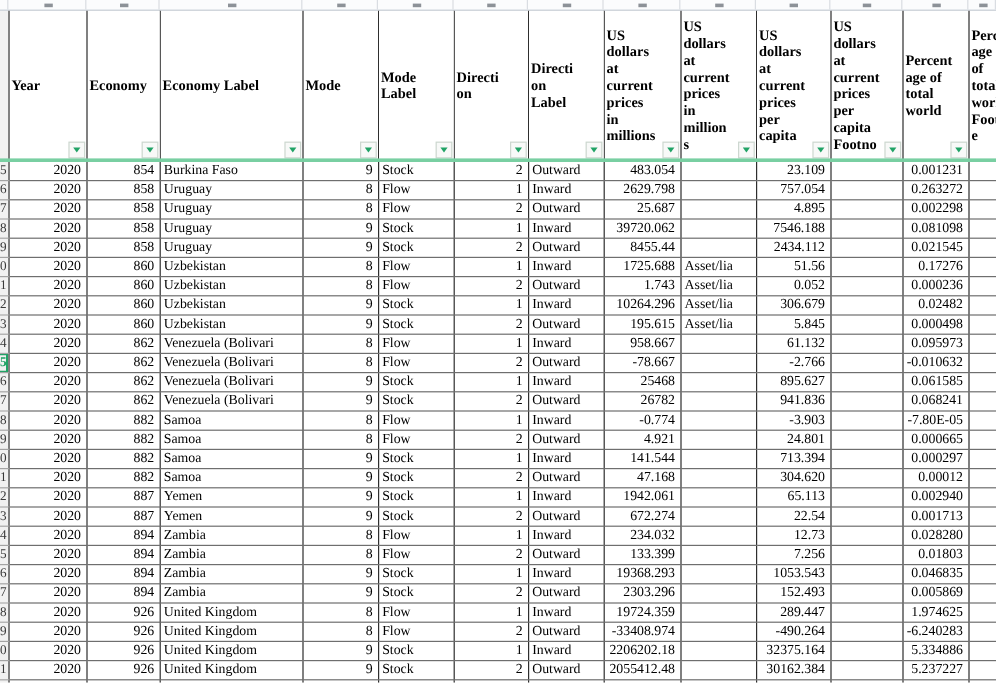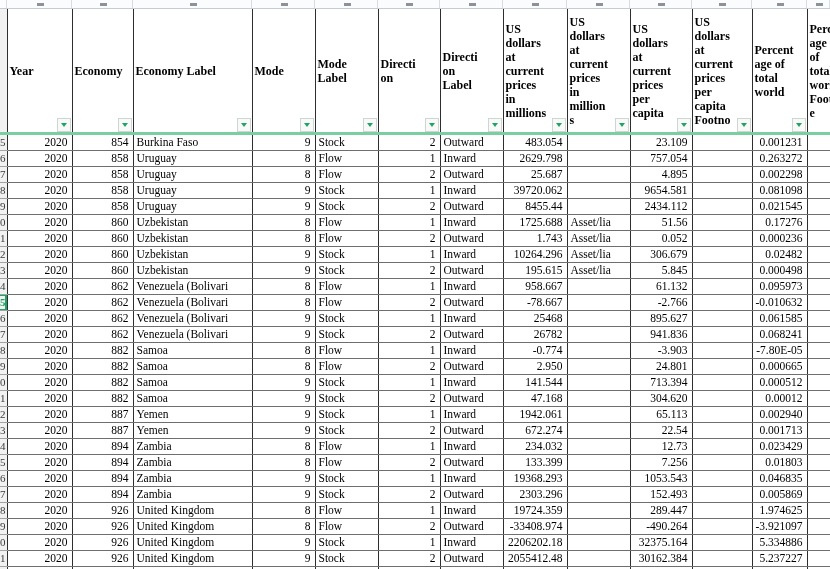--- a/index.html
+++ b/index.html
@@ -209,21 +209,21 @@
           <td class="rowhdr">8</td>
           <td class="data r">2020</td>
           <td class="data r">858</td>
           <td class="data l">Uruguay</td>
           <td class="data r">9</td>
           <td class="data l">Stock</td>
           <td class="data r">1</td>
           <td class="data l">Inward</td>
           <td class="data r">39720.062</td>
           <td class="data l"></td>
-          <td class="data r">9654.581</td>
+          <td class="data r">7546.188</td>
           <td class="data l"></td>
           <td class="data r">0.081098</td>
           <td class="data l"></td>
         </tr>
         <tr>
           <td class="rowhdr">9</td>
           <td class="data r">2020</td>
           <td class="data r">858</td>
           <td class="data l">Uruguay</td>
           <td class="data r">9</td>
@@ -383,41 +383,41 @@
         </tr>
         <tr>
           <td class="rowhdr">9</td>
           <td class="data r">2020</td>
           <td class="data r">882</td>
           <td class="data l">Samoa</td>
           <td class="data r">8</td>
           <td class="data l">Flow</td>
           <td class="data r">2</td>
           <td class="data l">Outward</td>
-          <td class="data r">2.950</td>
+          <td class="data r">4.921</td>
           <td class="data l"></td>
           <td class="data r">24.801</td>
           <td class="data l"></td>
           <td class="data r">0.000665</td>
           <td class="data l"></td>
         </tr>
         <tr>
           <td class="rowhdr">0</td>
           <td class="data r">2020</td>
           <td class="data r">882</td>
           <td class="data l">Samoa</td>
           <td class="data r">9</td>
           <td class="data l">Stock</td>
           <td class="data r">1</td>
           <td class="data l">Inward</td>
           <td class="data r">141.544</td>
           <td class="data l"></td>
           <td class="data r">713.394</td>
           <td class="data l"></td>
-          <td class="data r">0.000512</td>
+          <td class="data r">0.000297</td>
           <td class="data l"></td>
         </tr>
         <tr>
           <td class="rowhdr">1</td>
           <td class="data r">2020</td>
           <td class="data r">882</td>
           <td class="data l">Samoa</td>
           <td class="data r">9</td>
           <td class="data l">Stock</td>
           <td class="data r">2</td>
@@ -467,21 +467,21 @@
           <td class="data r">894</td>
           <td class="data l">Zambia</td>
           <td class="data r">8</td>
           <td class="data l">Flow</td>
           <td class="data r">1</td>
           <td class="data l">Inward</td>
           <td class="data r">234.032</td>
           <td class="data l"></td>
           <td class="data r">12.73</td>
           <td class="data l"></td>
-          <td class="data r">0.023429</td>
+          <td class="data r">0.028280</td>
           <td class="data l"></td>
         </tr>
         <tr>
           <td class="rowhdr">5</td>
           <td class="data r">2020</td>
           <td class="data r">894</td>
           <td class="data l">Zambia</td>
           <td class="data r">8</td>
           <td class="data l">Flow</td>
           <td class="data r">2</td>
@@ -547,21 +547,21 @@
           <td class="data r">926</td>
           <td class="data l">United Kingdom</td>
           <td class="data r">8</td>
           <td class="data l">Flow</td>
           <td class="data r">2</td>
           <td class="data l">Outward</td>
           <td class="data r">-33408.974</td>
           <td class="data l"></td>
           <td class="data r">-490.264</td>
           <td class="data l"></td>
-          <td class="data r">-3.921097</td>
+          <td class="data r">-6.240283</td>
           <td class="data l"></td>
         </tr>
         <tr>
           <td class="rowhdr">0</td>
           <td class="data r">2020</td>
           <td class="data r">926</td>
           <td class="data l">United Kingdom</td>
           <td class="data r">9</td>
           <td class="data l">Stock</td>
           <td class="data r">1</td>

